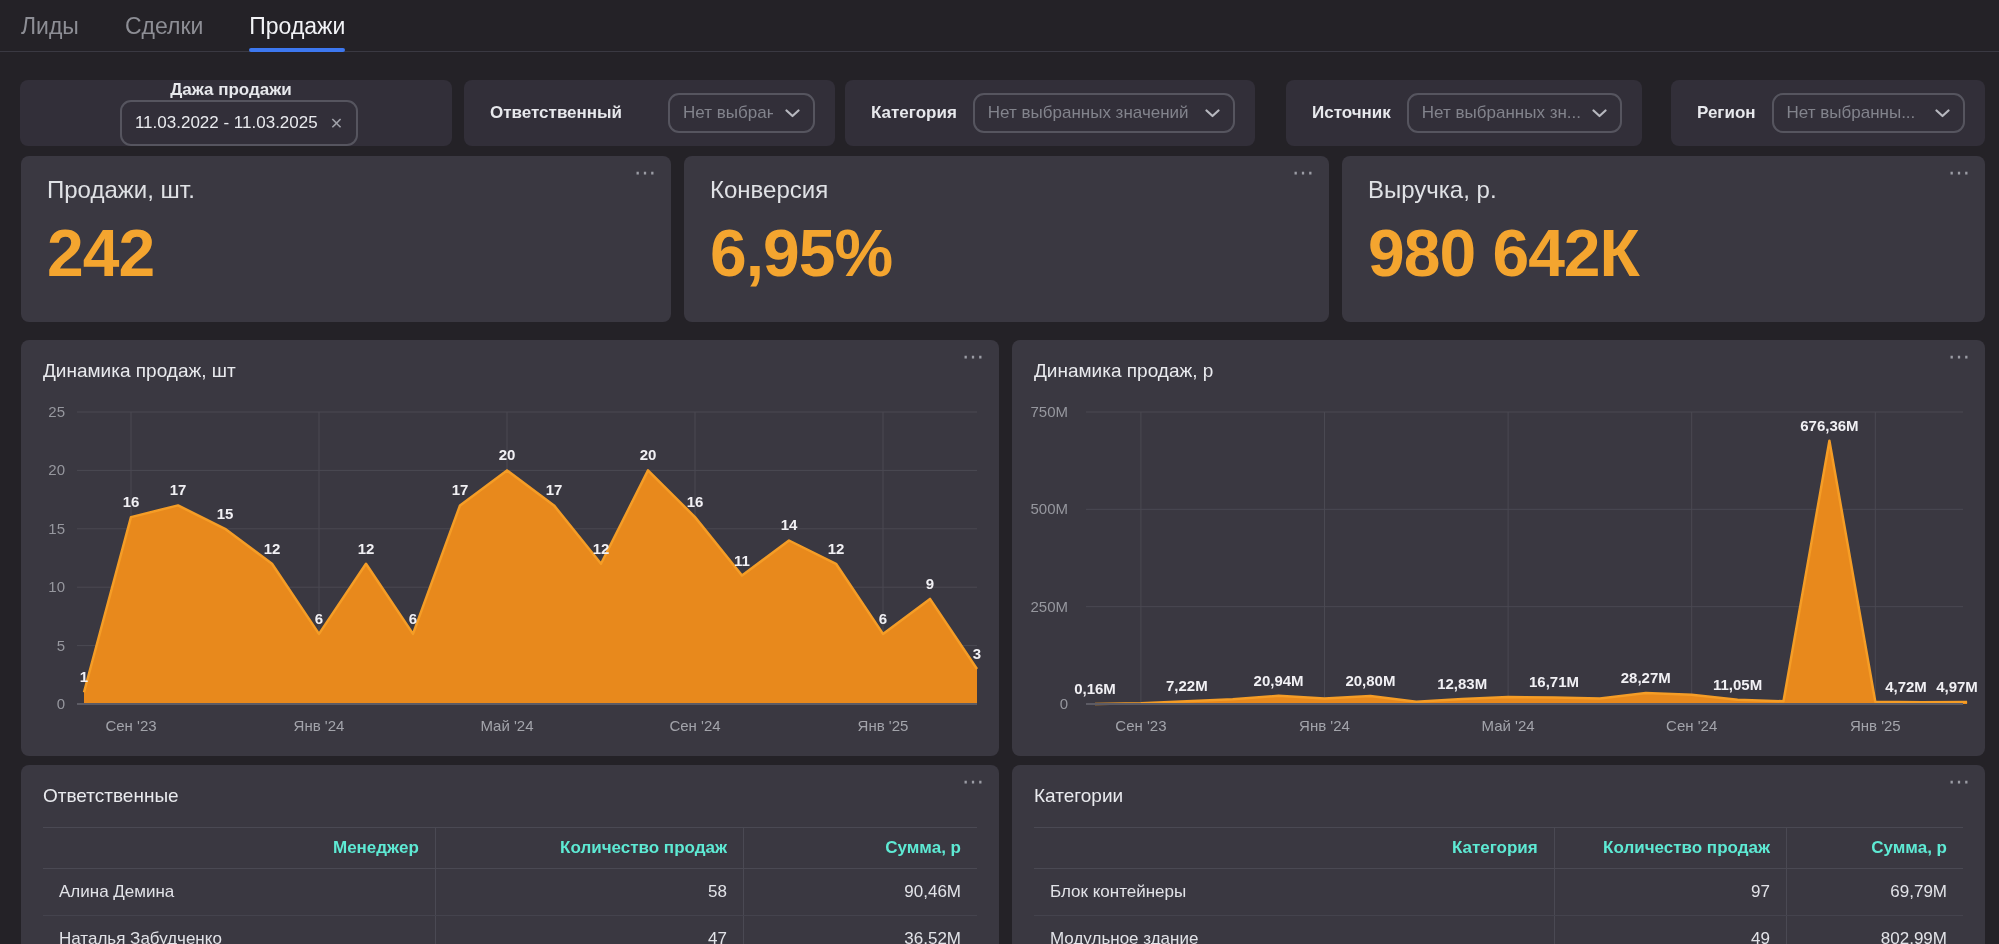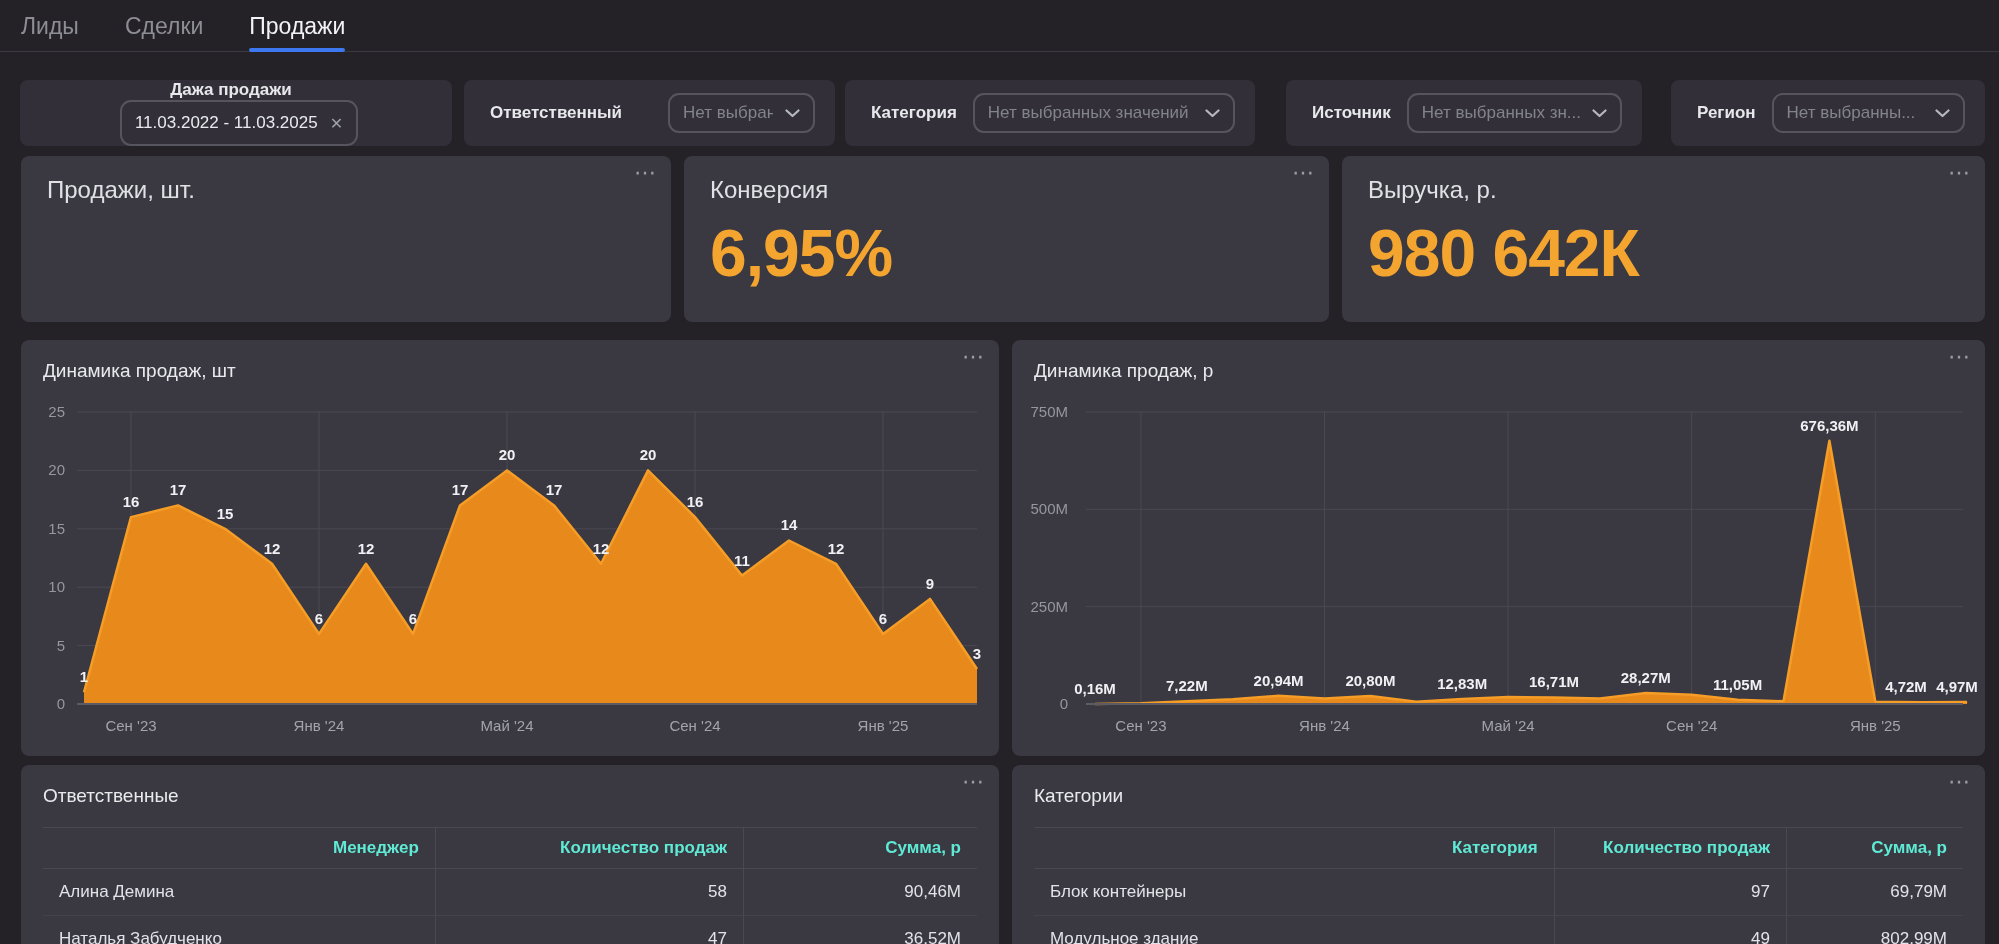--- a/index.html
+++ b/index.html
@@ -157,20 +157,21 @@
           </svg>
         </span>
       </div>
     </div>
   </section>
 
 <section id="kpi-row">
     <div class="panel kpi-card">
       <button class="kebab-btn"><span>⋯</span></button>
       <div class="kpi-title">Продажи, шт.</div>
+      <div class="kpi-value">242</div>
     </div>
     <div class="panel kpi-card">
       <button class="kebab-btn"><span>⋯</span></button>
       <div class="kpi-title">Конверсия</div>
       <div class="kpi-value">6,95%</div>
     </div>
     <div class="panel kpi-card">
       <button class="kebab-btn"><span>⋯</span></button>
       <div class="kpi-title">Выручка, р.</div>
       <div class="kpi-value">980 642К</div>

